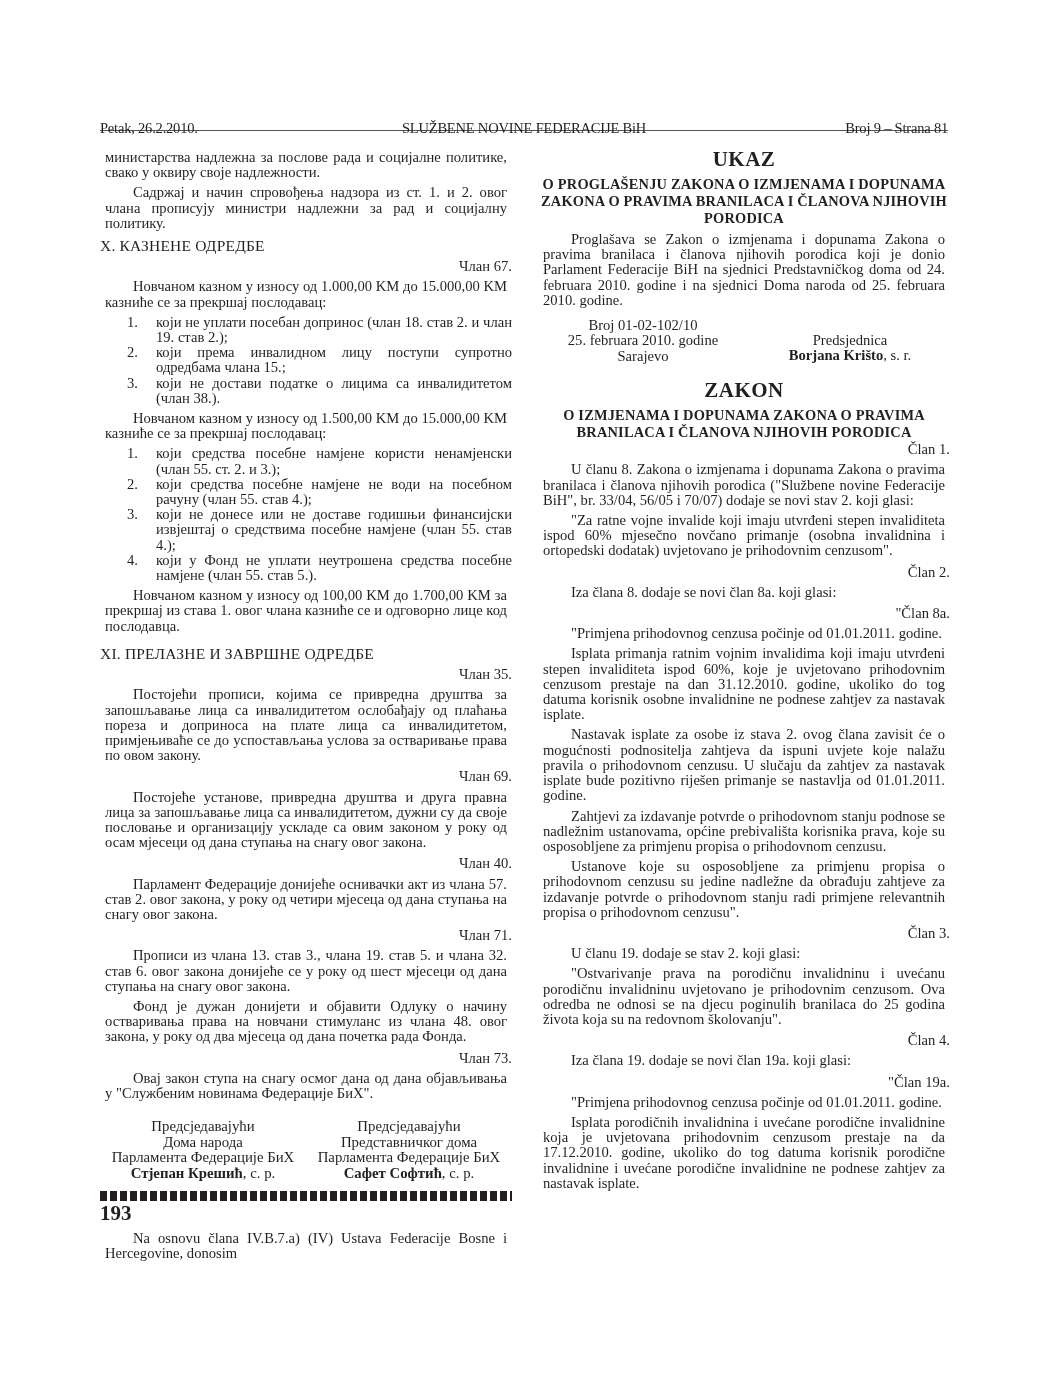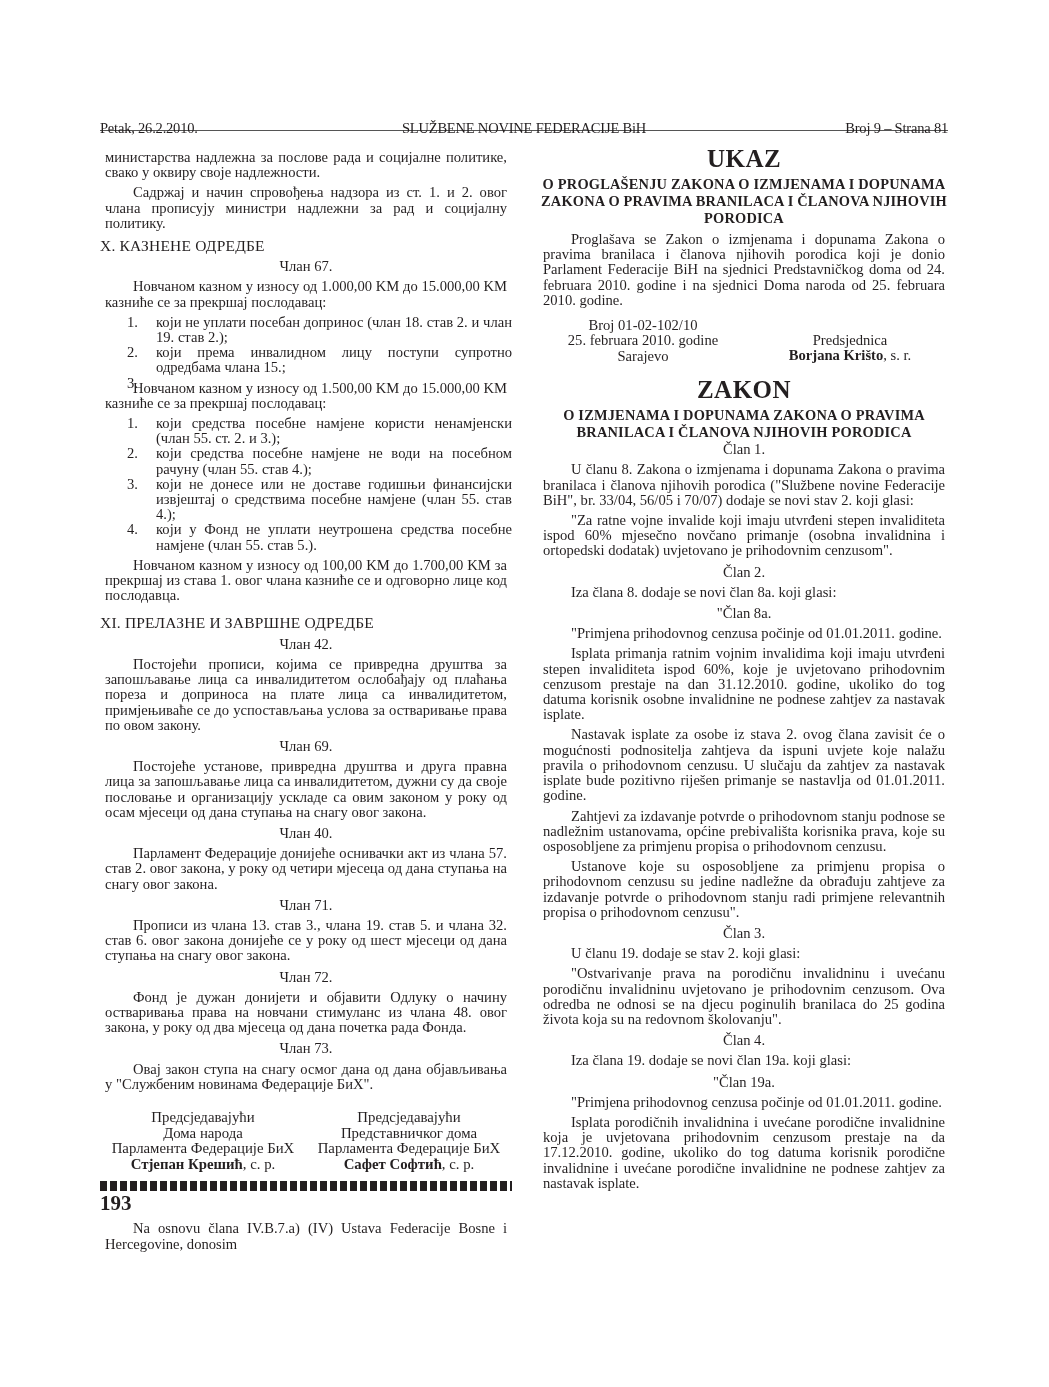--- a/index.html
+++ b/index.html
@@ -21,37 +21,37 @@
   .col {
     position: absolute; top: 145px; width: 412px;
     font-size: 14.6px; line-height: 15.2px; text-align: justify;
   }
   .col-left { left: 100px; }
   .col-right { left: 538px; }
 
   p { margin: 5px; }
   .ind { text-indent: 28px; }
   .sec { font-size: 15.5px; margin: 7px 0 6px 0; letter-spacing: 0.2px; }
-  .clan { text-align: center; margin: 6px 0 1px 0; }
+  .clan { text-align: right; margin: 6px 0 1px 0; }
   .clan.tight { margin-top: 1px; }
   .list { margin: 0; padding: 0; list-style: none; }
   .list li { position: relative; padding-left: 56px; }
   .list li .num { position: absolute; left: 27px; top: 0; }
 
   .sigs { display: flex; justify-content: space-between; text-align: center; margin-top: 18px; font-size: 14.8px; line-height: 15.6px; }
   .sigs > div { width: 50%; }
   b { font-weight: bold; }
 
   .sep {
     margin-top: 9px; height: 10px;
     background: repeating-linear-gradient(90deg, #231f20 0 7px, transparent 7px 10px);
   }
   .num193 { font-size: 21px; font-weight: bold; line-height: 22px; margin: 1px 0 7px 0; }
 
-  .ttl-big { text-align: center; font-weight: bold; font-size: 25px; line-height: 24px; margin: 2px 0 5px 0; letter-spacing: 0.5px; }
+  .ttl-big { text-align: center; font-weight: bold; font-size: 21px; line-height: 24px; margin: 2px 0 5px 0; letter-spacing: 0.5px; }
   .ttl-sub { text-align: center; font-weight: bold; font-size: 14.4px; line-height: 17px; margin-bottom: 0px; letter-spacing: 0.2px; }
   .ukaz-sig { display: flex; justify-content: space-between; margin-top: 10px; font-size: 14.6px; line-height: 15.4px; }
   .ukaz-sig .l { width: 210px; text-align: center; }
   .ukaz-sig .r { width: 200px; text-align: center; padding-top: 15px; }
   .zakon-ttl { margin-top: 14px; }
 </style>
 </head>
 <body>
 
 <div class="header">
@@ -64,46 +64,45 @@
   <p>министарства надлежна за послове рада и социјалне политике, свако у оквиру своје надлежности.</p>
   <p class="ind">Садржај и начин спровођења надзора из ст. 1. и 2. овог члана прописују министри надлежни за рад и социјалну политику.</p>
 
   <p class="sec">X. КАЗНЕНЕ ОДРЕДБЕ</p>
 
   <p class="clan tight">Члан 67.</p>
   <p class="ind">Новчаном казном у износу од 1.000,00 KM до 15.000,00 KM казниће се за прекршај послодавац:</p>
   <ul class="list">
     <li><span class="num">1.</span><span>који не уплати посебан допринос (члан 18. став 2. и члан 19. став 2.);</span></li>
     <li><span class="num">2.</span><span>који према инвалидном лицу поступи супротно одредбама члана 15.;</span></li>
-    <li><span class="num">3.</span></li>
+    <li><span class="num">3.</span><span>који не достави податке о лицима са инвалидитетом (члан 38.).</span></li>
   </ul>
   <p class="ind">Новчаном казном у износу од 1.500,00 KM до 15.000,00 KM казниће се за прекршај послодавац:</p>
   <ul class="list">
     <li><span class="num">1.</span><span>који средства посебне намјене користи ненамјенски (члан 55. ст. 2. и 3.);</span></li>
     <li><span class="num">2.</span><span>који средства посебне намјене не води на посебном рачуну (члан 55. став 4.);</span></li>
     <li><span class="num">3.</span><span>који не донесе или не доставе годишњи финансијски извјештај о средствима посебне намјене (члан 55. став 4.);</span></li>
     <li><span class="num">4.</span><span>који у Фонд не уплати неутрошена средства посебне намјене (члан 55. став 5.).</span></li>
   </ul>
   <p class="ind">Новчаном казном у износу од 100,00 KM до 1.700,00 KM за прекршај из става 1. овог члана казниће се и одговорно лице код послодавца.</p>
 
   <p class="sec" style="margin-top:12px">XI. ПРЕЛАЗНЕ И ЗАВРШНЕ ОДРЕДБЕ</p>
 
-  <p class="clan tight">Члан 42.</p>
+  <p class="clan tight">Члан 35.</p>
   <p class="ind">Постојећи прописи, којима се привредна друштва за запошљавање лица са инвалидитетом ослобађају од плаћања пореза и доприноса на плате лица са инвалидитетом, примјењиваће се до успостављања услова за остваривање права по овом закону.</p>
 
   <p class="clan">Члан 69.</p>
   <p class="ind">Постојеће установе, привредна друштва и друга правна лица за запошљавање лица са инвалидитетом, дужни су да своје пословање и организацију ускладе са овим законом у року од осам мјесеци од дана ступања на снагу овог закона.</p>
 
   <p class="clan">Члан 40.</p>
   <p class="ind">Парламент Федерације донијеће оснивачки акт из члана 57. став 2. овог закона, у року од четири мјесеца од дана ступања на снагу овог закона.</p>
 
   <p class="clan">Члан 71.</p>
   <p class="ind">Прописи из члана 13. став 3., члана 19. став 5. и члана 32. став 6. овог закона донијеће се у року од шест мјесеци од дана ступања на снагу овог закона.</p>
 
-  <p class="clan">Члан 72.</p>
   <p class="ind">Фонд је дужан донијети и објавити Одлуку о начину остваривања права на новчани стимуланс из члана 48. овог закона, у року од два мјесеца од дана почетка рада Фонда.</p>
 
   <p class="clan">Члан 73.</p>
   <p class="ind">Овај закон ступа на снагу осмог дана од дана објављивања у "Службеним новинама Федерације БиХ".</p>
 
   <div class="sigs">
     <div>
       <div>Предсједавајући</div>
       <div>Дома народа</div>
       <div>Парламента Федерације БиХ</div>

